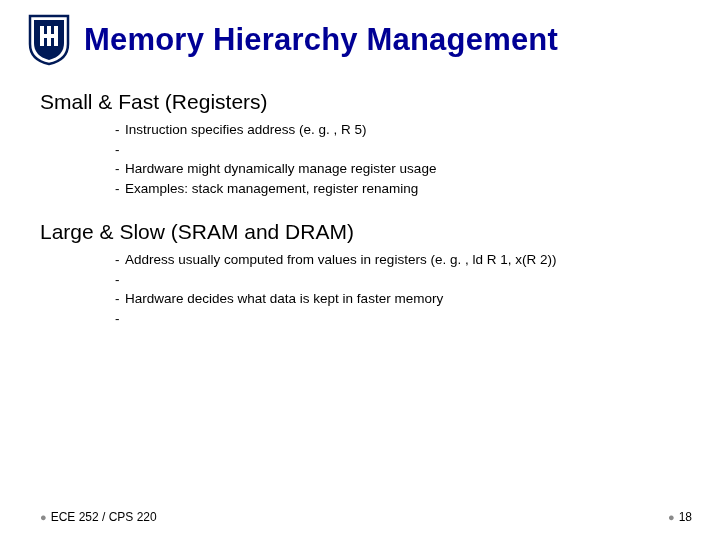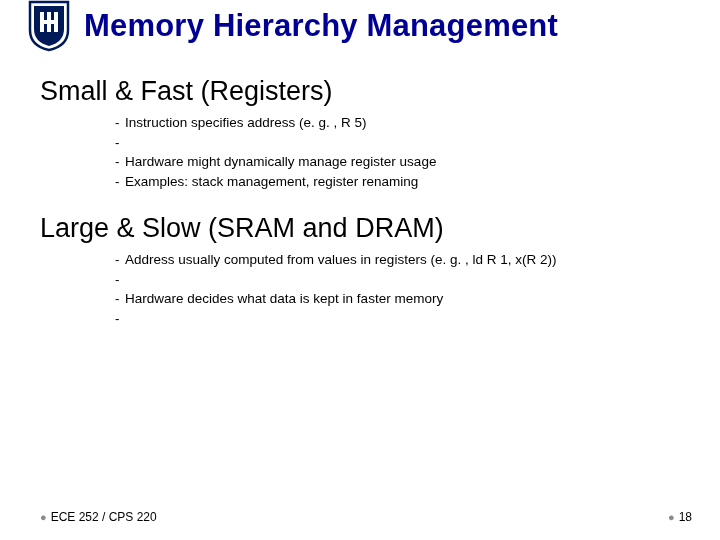--- a/index.html
+++ b/index.html
@@ -14,40 +14,40 @@
   }
   .slide {
     width: 720px;
     height: 540px;
     position: relative;
     box-sizing: border-box;
   }
   .header {
     display: flex;
     align-items: center;
-    padding: 0 0 0 28px;
+    padding: 14px 0 0 28px;
   }
   .logo {
     width: 42px;
     height: 52px;
     flex-shrink: 0;
   }
   .title {
     font-size: 31px;
     font-weight: bold;
     color: #000095;
     margin-left: 14px;
     letter-spacing: 0.2px;
   }
   .content {
     padding: 18px 40px 0 40px;
     color: #000;
   }
   .section-title {
-    font-size: 27px;
+    font-size: 21px;
     margin: 6px 0 6px 0;
   }
   .bullets {
     margin: 2px 0 22px 75px;
     font-size: 13.5px;
     line-height: 1.45;
   }
   .bullet {
     display: flex;
   }

